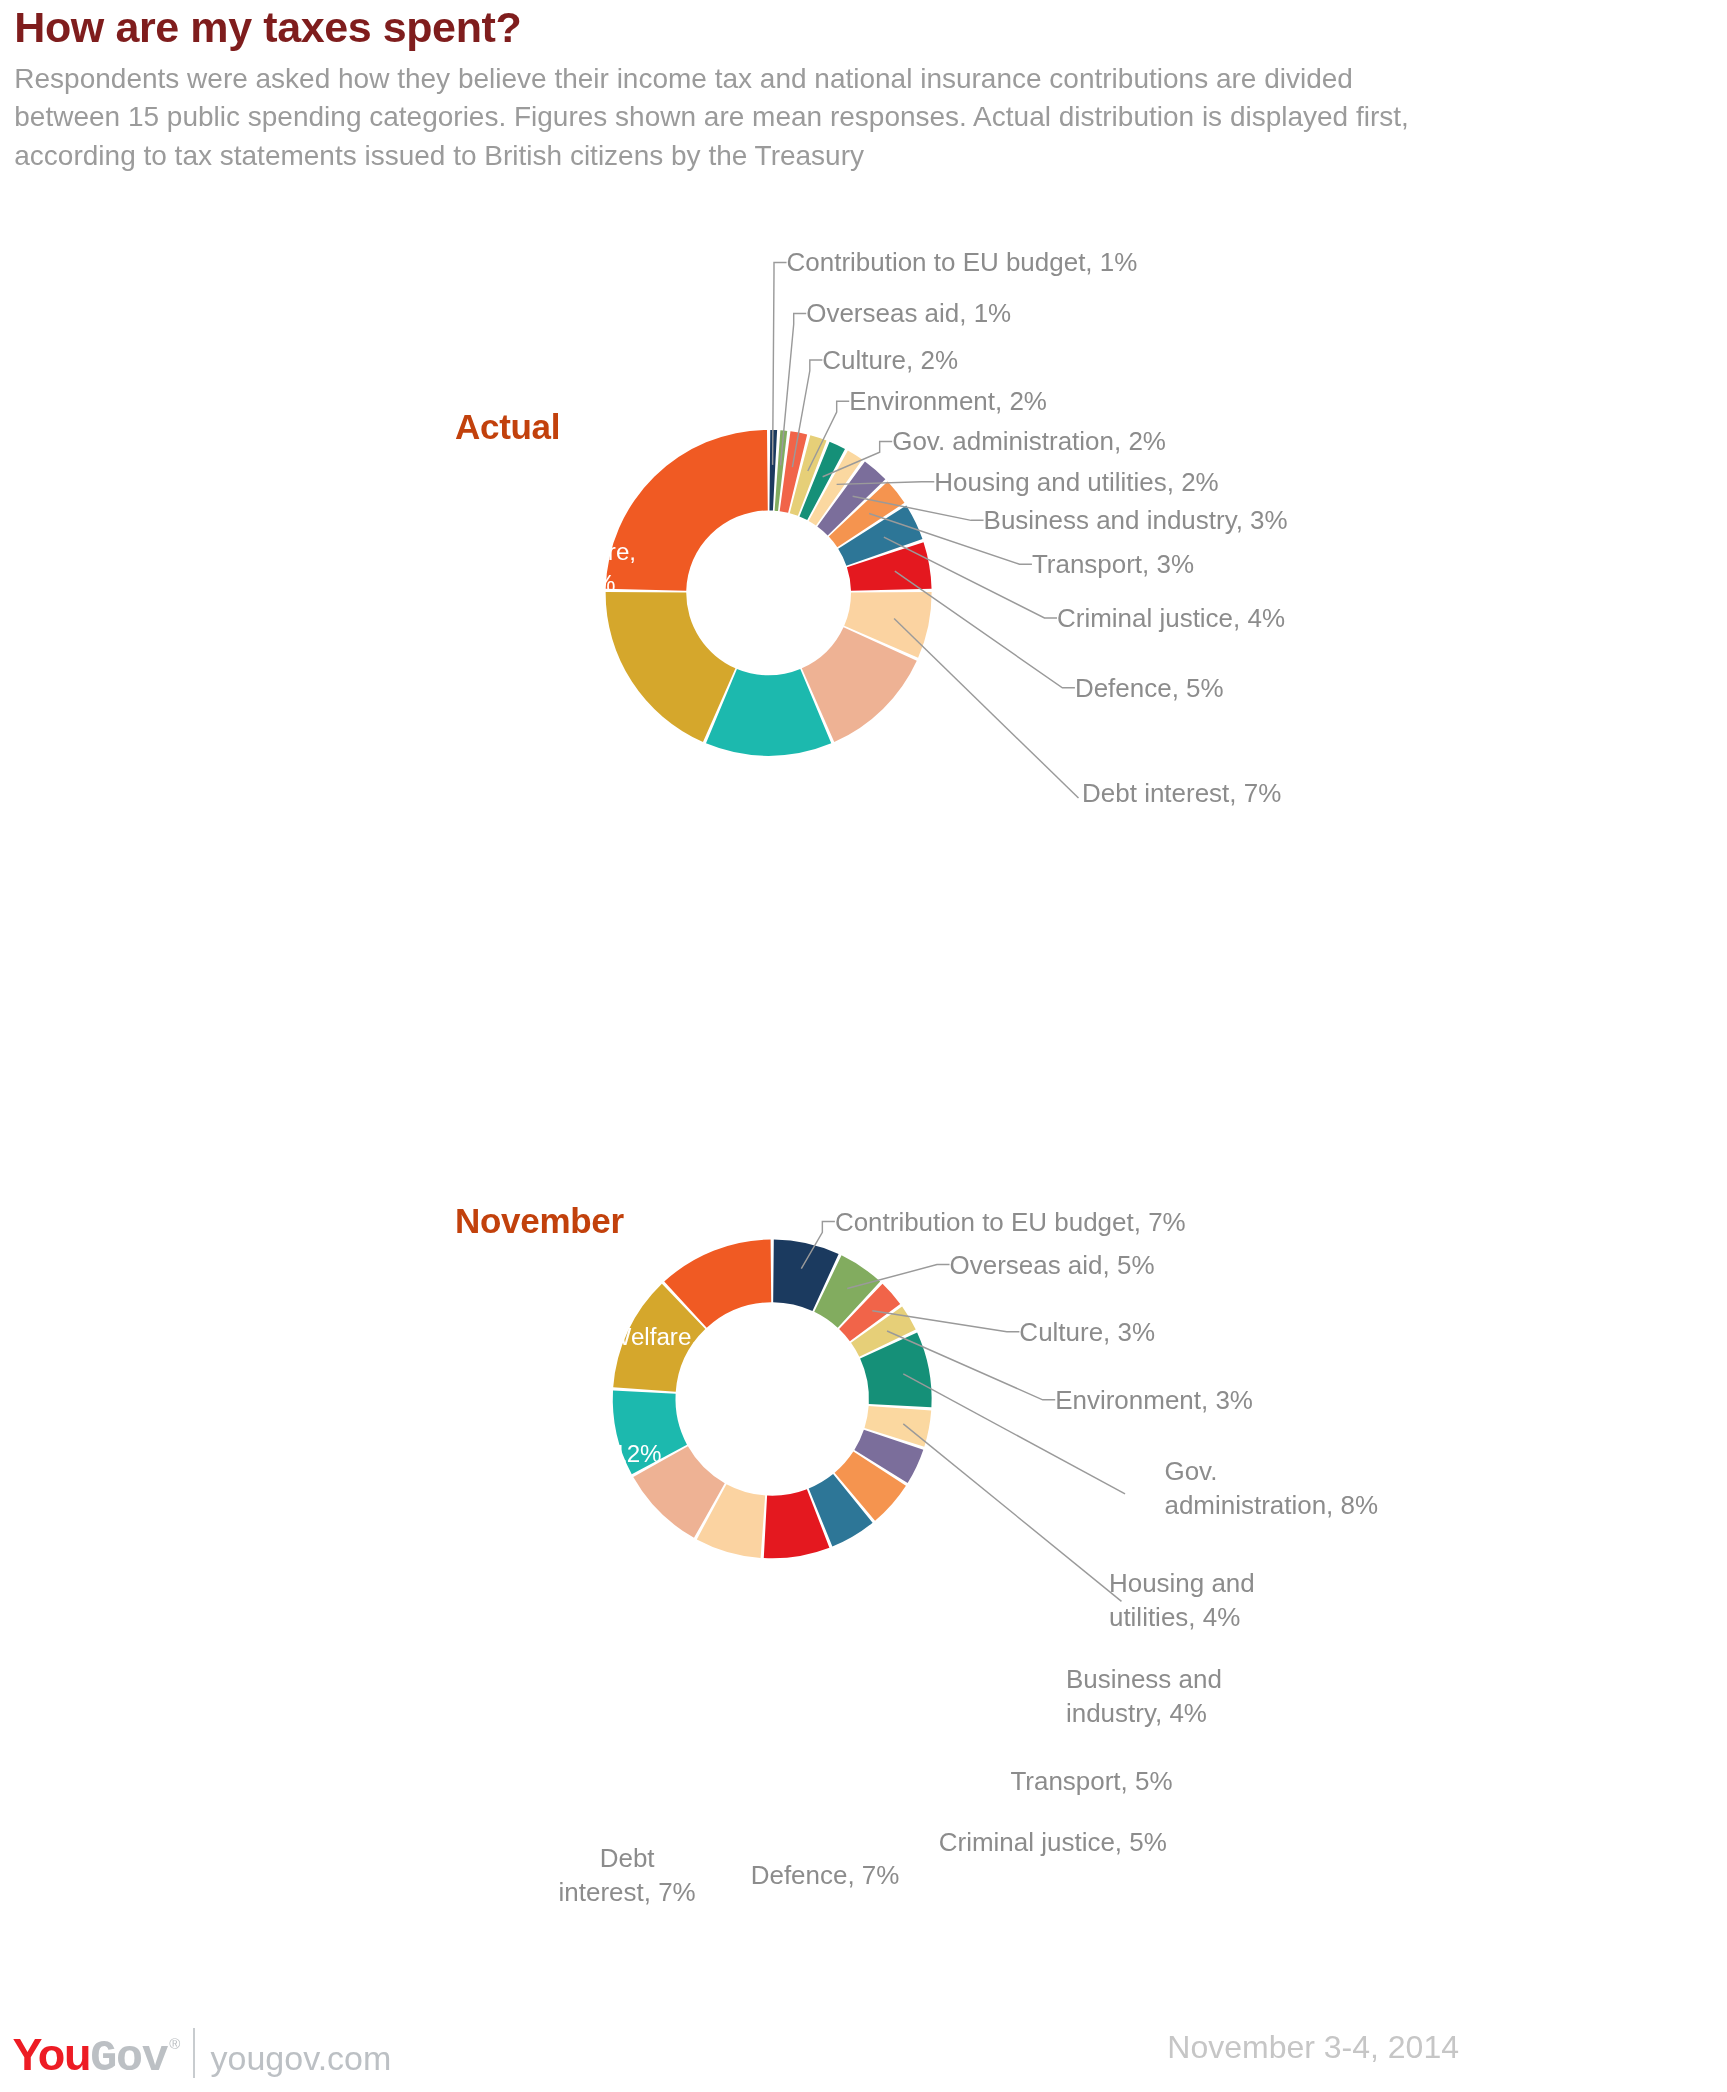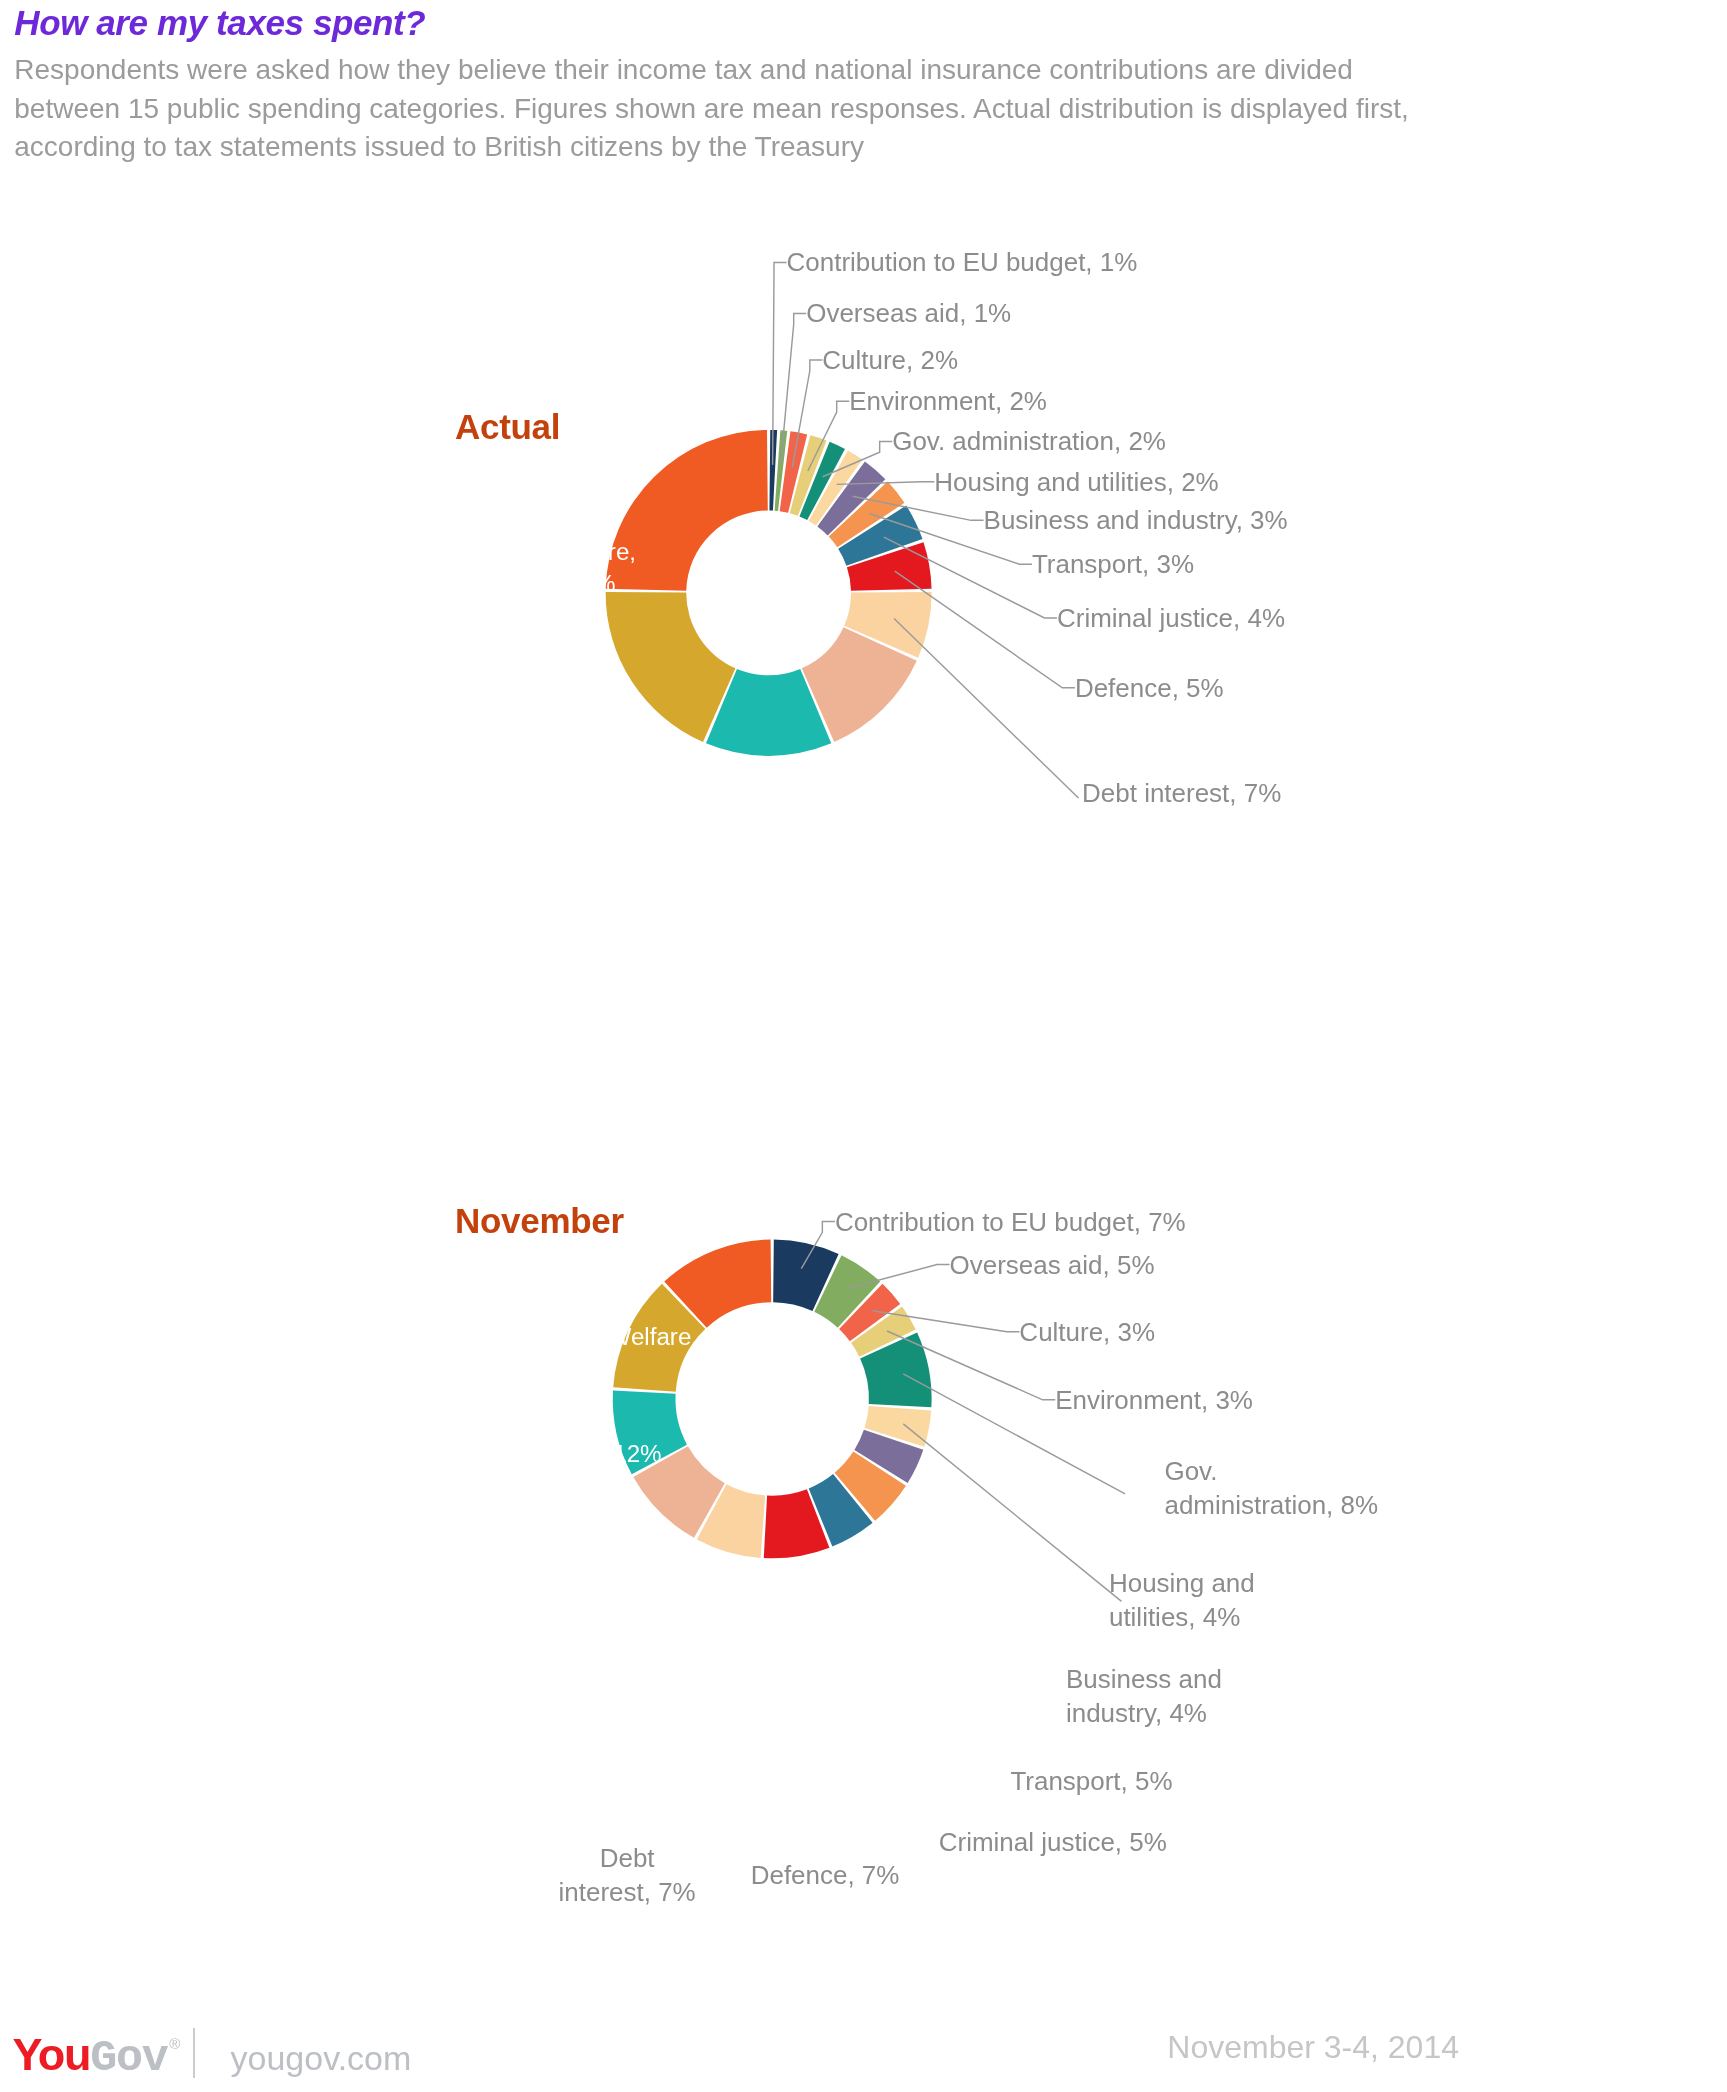--- a/index.html
+++ b/index.html
@@ -21,27 +21,26 @@
   }
 
   
   .header {
     position: absolute;
     left: 14.3px;
     top: 5.4px;
     width: 1693px;
   }
   .title {
-    font-size: 35px;
-    font-weight: bold;
-    color: #6d28d9;
+    font-size: 43px;
+    font-weight: bold;
+    color: #7f1d1d;
     letter-spacing: -0.4px;
     line-height: 1.05;
     margin: 0 0 9px 0;
-    font-style: italic;
   }
   .subtitle {
     font-size: 28px;
     color: #9b9b9b;
     line-height: 1.38;
     font-weight: 400;
     max-width: 1684px;
     white-space: pre-line;
   }
 
@@ -110,21 +109,20 @@
     background: #c8cccf;
     margin: 0 16px 0 14.3px;
     position: relative;
     top: 7.2px;
   }
   .logo-url {
     font-size: 34px;
     color: #bcc0c4;
     letter-spacing: 0px;
     font-family: "Liberation Sans", sans-serif;
-    margin-left: 20px;
   }
   .footer-date {
     position: absolute;
     right: 25px;
     top: 14.3px;
     font-size: 32px;
     color: #c6c6c6;
     font-family: "Liberation Sans", sans-serif;
     text-align: center;
   }

